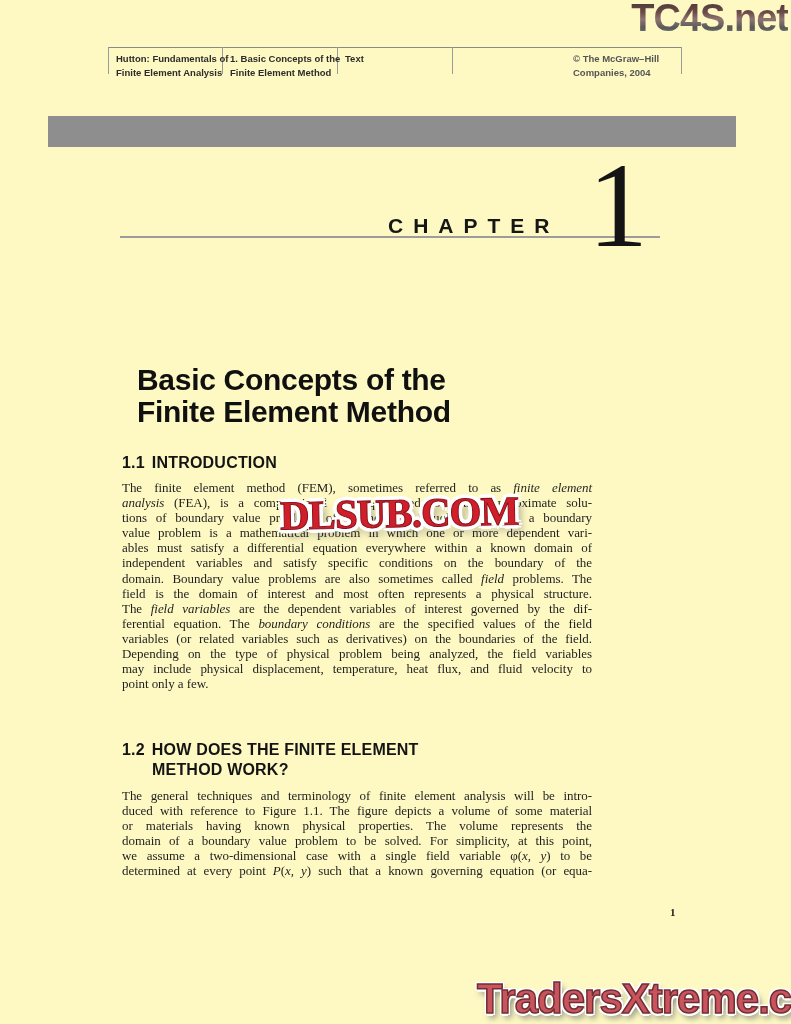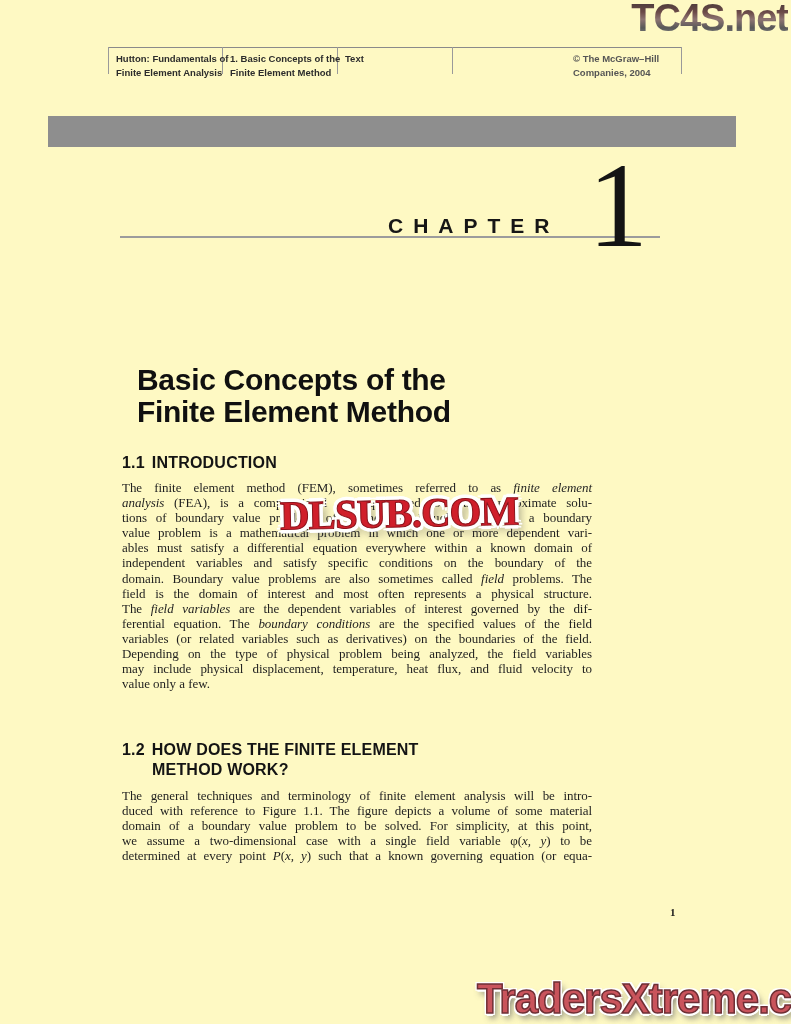--- a/index.html
+++ b/index.html
@@ -111,34 +111,35 @@
       <div class="pline">value problem is a mathematical problem in which one or more dependent vari-</div>
       <div class="pline">ables must satisfy a differential equation everywhere within a known domain of</div>
       <div class="pline">independent variables and satisfy specific conditions on the boundary of the</div>
       <div class="pline">domain. Boundary value problems are also sometimes called <i>field</i> problems. The</div>
       <div class="pline">field is the domain of interest and most often represents a physical structure.</div>
       <div class="pline">The <i>field variables</i> are the dependent variables of interest governed by the dif-</div>
       <div class="pline">ferential equation. The <i>boundary conditions</i> are the specified values of the field</div>
       <div class="pline">variables (or related variables such as derivatives) on the boundaries of the field.</div>
       <div class="pline">Depending on the type of physical problem being analyzed, the field variables</div>
       <div class="pline">may include physical displacement, temperature, heat flux, and fluid velocity to</div>
-      <div class="pline last">value only a few.</div>
+      <div class="pline last">point only a few.</div>
     </div>
 
   <div class="sec-head h12">
     <div>
       <span class="secnum">1.2</span><span>HOW DOES THE FINITE ELEMENT</span>
     </div>
     <div class="h12l2">METHOD WORK?</div>
   </div>
 
   <div class="para p2">
 
   <div class="pline">The general techniques and terminology of finite element analysis will be intro-</div>
       <div class="pline">duced with reference to Figure 1.1. The figure depicts a volume of some material</div>
+      <div class="pline">or materials having known physical properties. The volume represents the</div>
       <div class="pline">domain of a boundary value problem to be solved. For simplicity, at this point,</div>
       <div class="pline">we assume a two-dimensional case with a single field variable φ(<i>x, y</i>) to be</div>
       <div class="pline">determined at every point <i>P</i>(<i>x, y</i>) such that a known governing equation (or equa-</div>
     </div>
 
   <div class="folio">1</div>
 
   <div class="wm-dlsub">DLSUB.COM</div>
   <div class="wm-traders">TradersXtreme.com</div>
 

